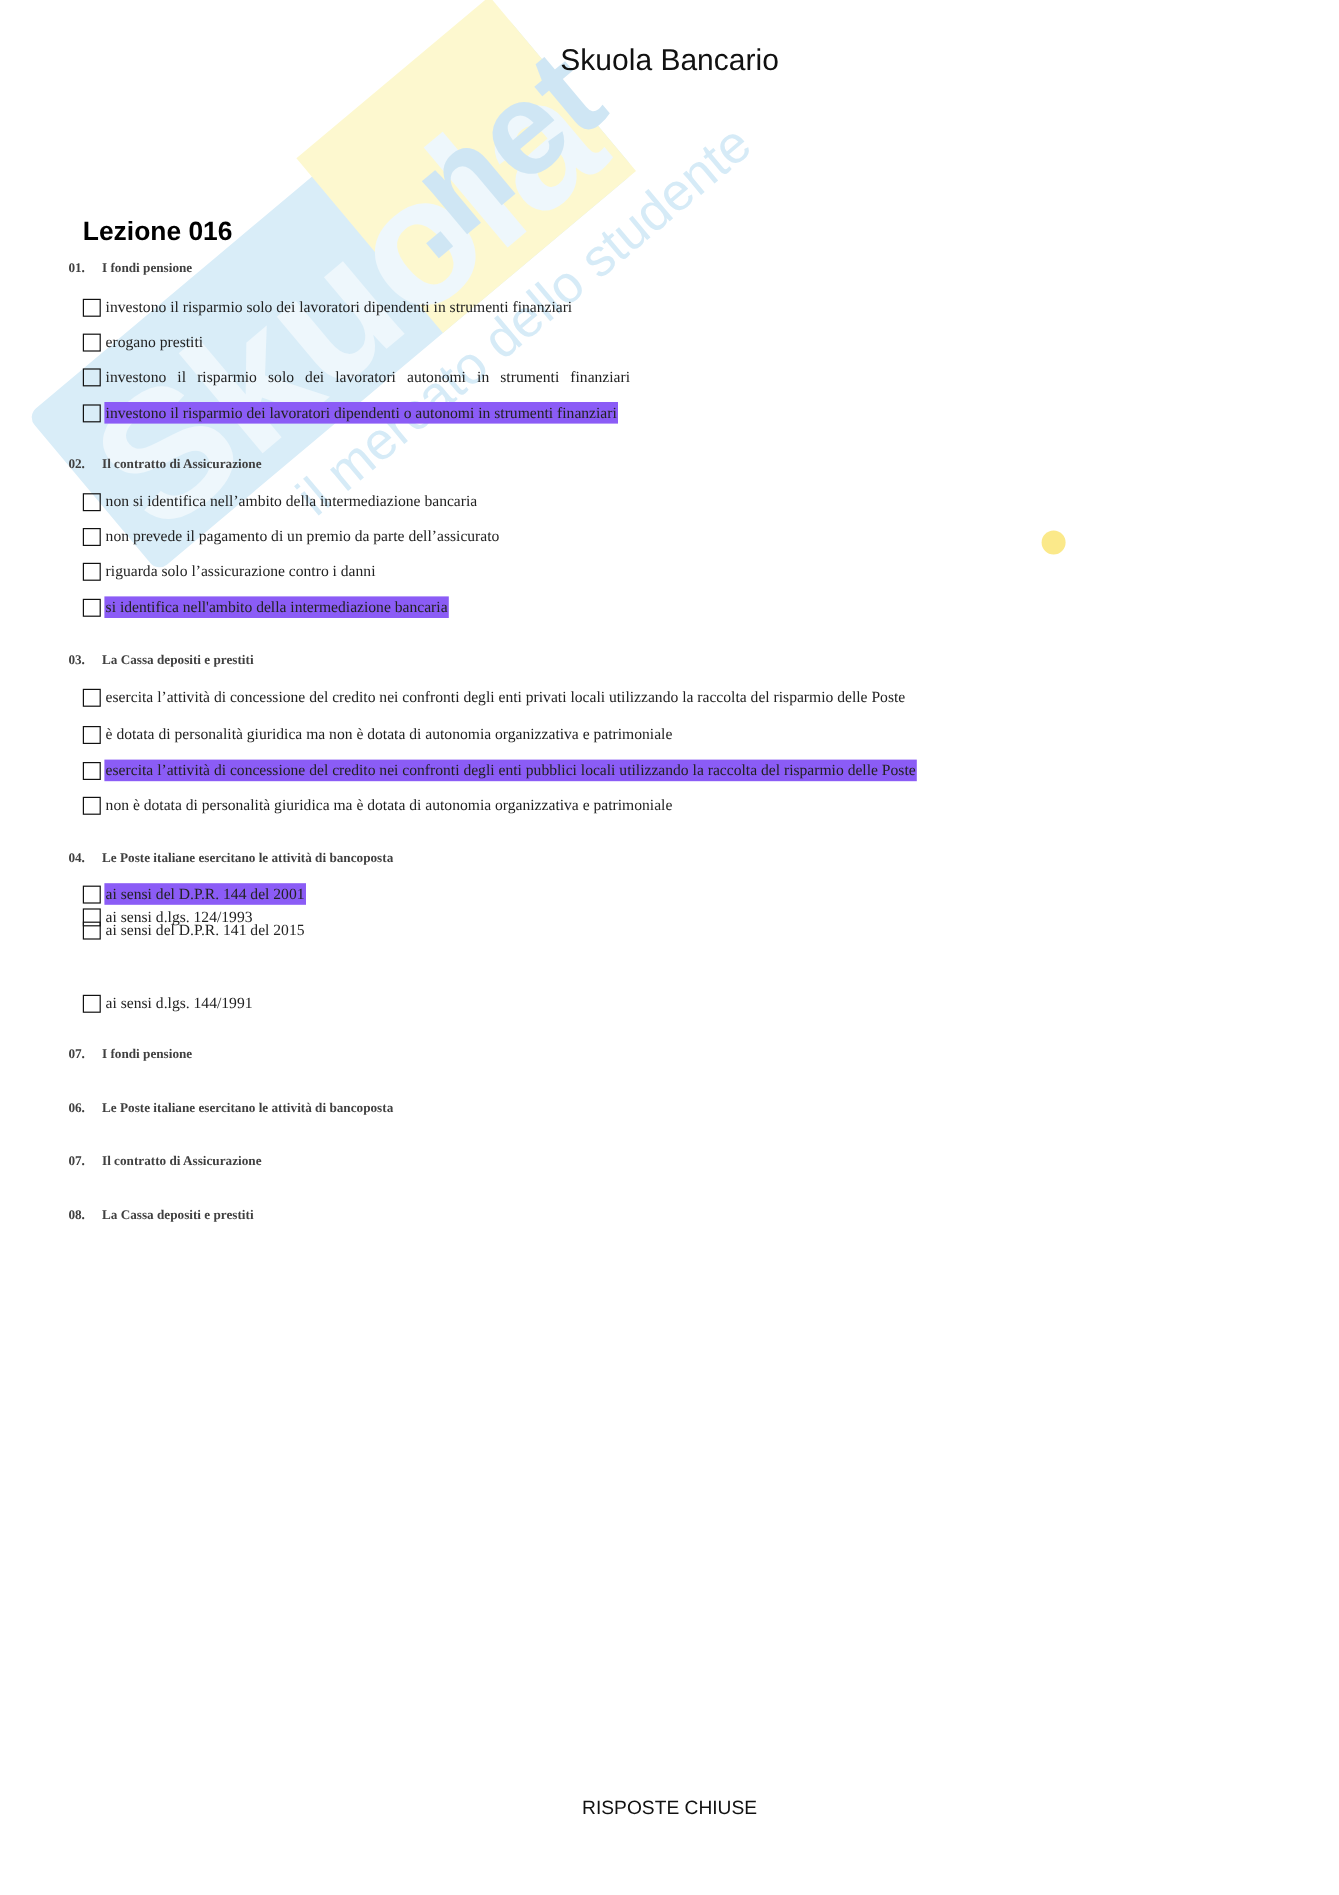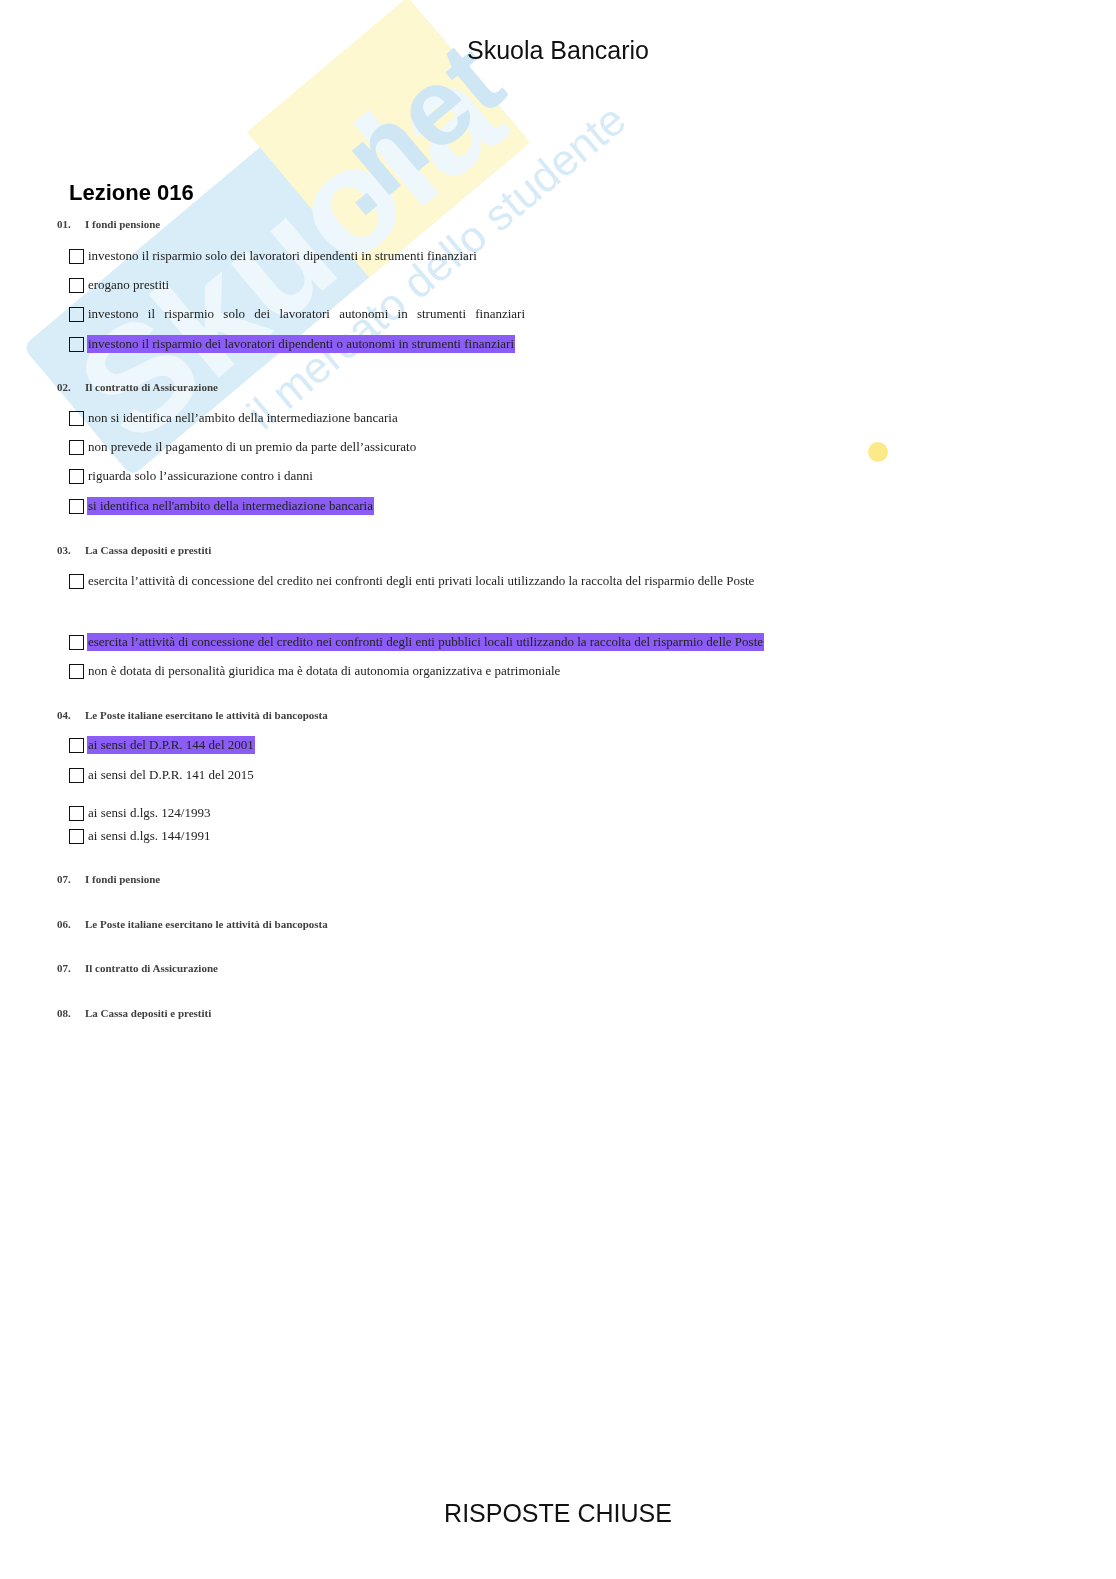--- a/index.html
+++ b/index.html
@@ -32,21 +32,21 @@
       background: transparent; margin-right: 3px; flex: 0 0 auto; cursor: pointer;
     }
     .opt-text {
       font-family: "Liberation Serif", serif; font-size: 13px; color: #222; padding: 1px 1px;
       line-height: 16px;
     }
     .opt-text.hl { background: #8b5cf6; }
     .opt-text.spaced { word-spacing: 6px; }
     .footer {
       position: absolute; top: 1499px; left: 0; width: 1116px; text-align: center;
-      font-family: "Liberation Sans", sans-serif; font-size: 25px; color: #111; z-index: 2;
+      font-family: "Liberation Sans", sans-serif; font-size: 16px; color: #111; z-index: 2;
     }
     .dot {
       position: absolute; left: 868px; top: 442px; width: 20px; height: 20px; border-radius: 50%;
       background: #fbe98a; z-index: 1;
     }
   </style>
 </head>
 <body>
 
 <div class="page">
@@ -106,41 +106,45 @@
     <span class="opt-text hl">si identifica nell'ambito della intermediazione bancaria</span>
   </div>
 
   <div class="q-title" style="top:544px">
     <span class="num">03.</span><span>La Cassa depositi e prestiti</span>
   </div>
   <div class="opt" style="top:572px">
     <span class="box"></span>
     <span class="opt-text">esercita l’attività di concessione del credito nei confronti degli enti privati locali utilizzando la raccolta del risparmio delle Poste</span>
   </div>
+  <div class="opt" style="top:603px">
+    <span class="box"></span>
+    <span class="opt-text">è dotata di personalità giuridica ma non è dotata di autonomia organizzativa e patrimoniale</span>
+  </div>
   <div class="opt" style="top:633px">
     <span class="box"></span>
     <span class="opt-text hl">esercita l’attività di concessione del credito nei confronti degli enti pubblici locali utilizzando la raccolta del risparmio delle Poste</span>
   </div>
   <div class="opt" style="top:662px">
     <span class="box"></span>
     <span class="opt-text">non è dotata di personalità giuridica ma è dotata di autonomia organizzativa e patrimoniale</span>
   </div>
 
   <div class="q-title" style="top:709px">
     <span class="num">04.</span><span>Le Poste italiane esercitano le attività di bancoposta</span>
   </div>
   <div class="opt" style="top:736px">
     <span class="box"></span>
     <span class="opt-text hl">ai sensi del D.P.R. 144 del 2001</span>
   </div>
   <div class="opt" style="top:766px">
     <span class="box"></span>
     <span class="opt-text">ai sensi del D.P.R. 141 del 2015</span>
   </div>
-  <div class="opt" style="top:804px">
+  <div class="opt" style="top:755px">
     <span class="box"></span>
     <span class="opt-text">ai sensi d.lgs. 124/1993</span>
   </div>
   <div class="opt" style="top:827px">
     <span class="box"></span>
     <span class="opt-text">ai sensi d.lgs. 144/1991</span>
   </div>
 
   <div class="q-title" style="top:873px">
     <span class="num">07.</span><span>I fondi pensione</span>

